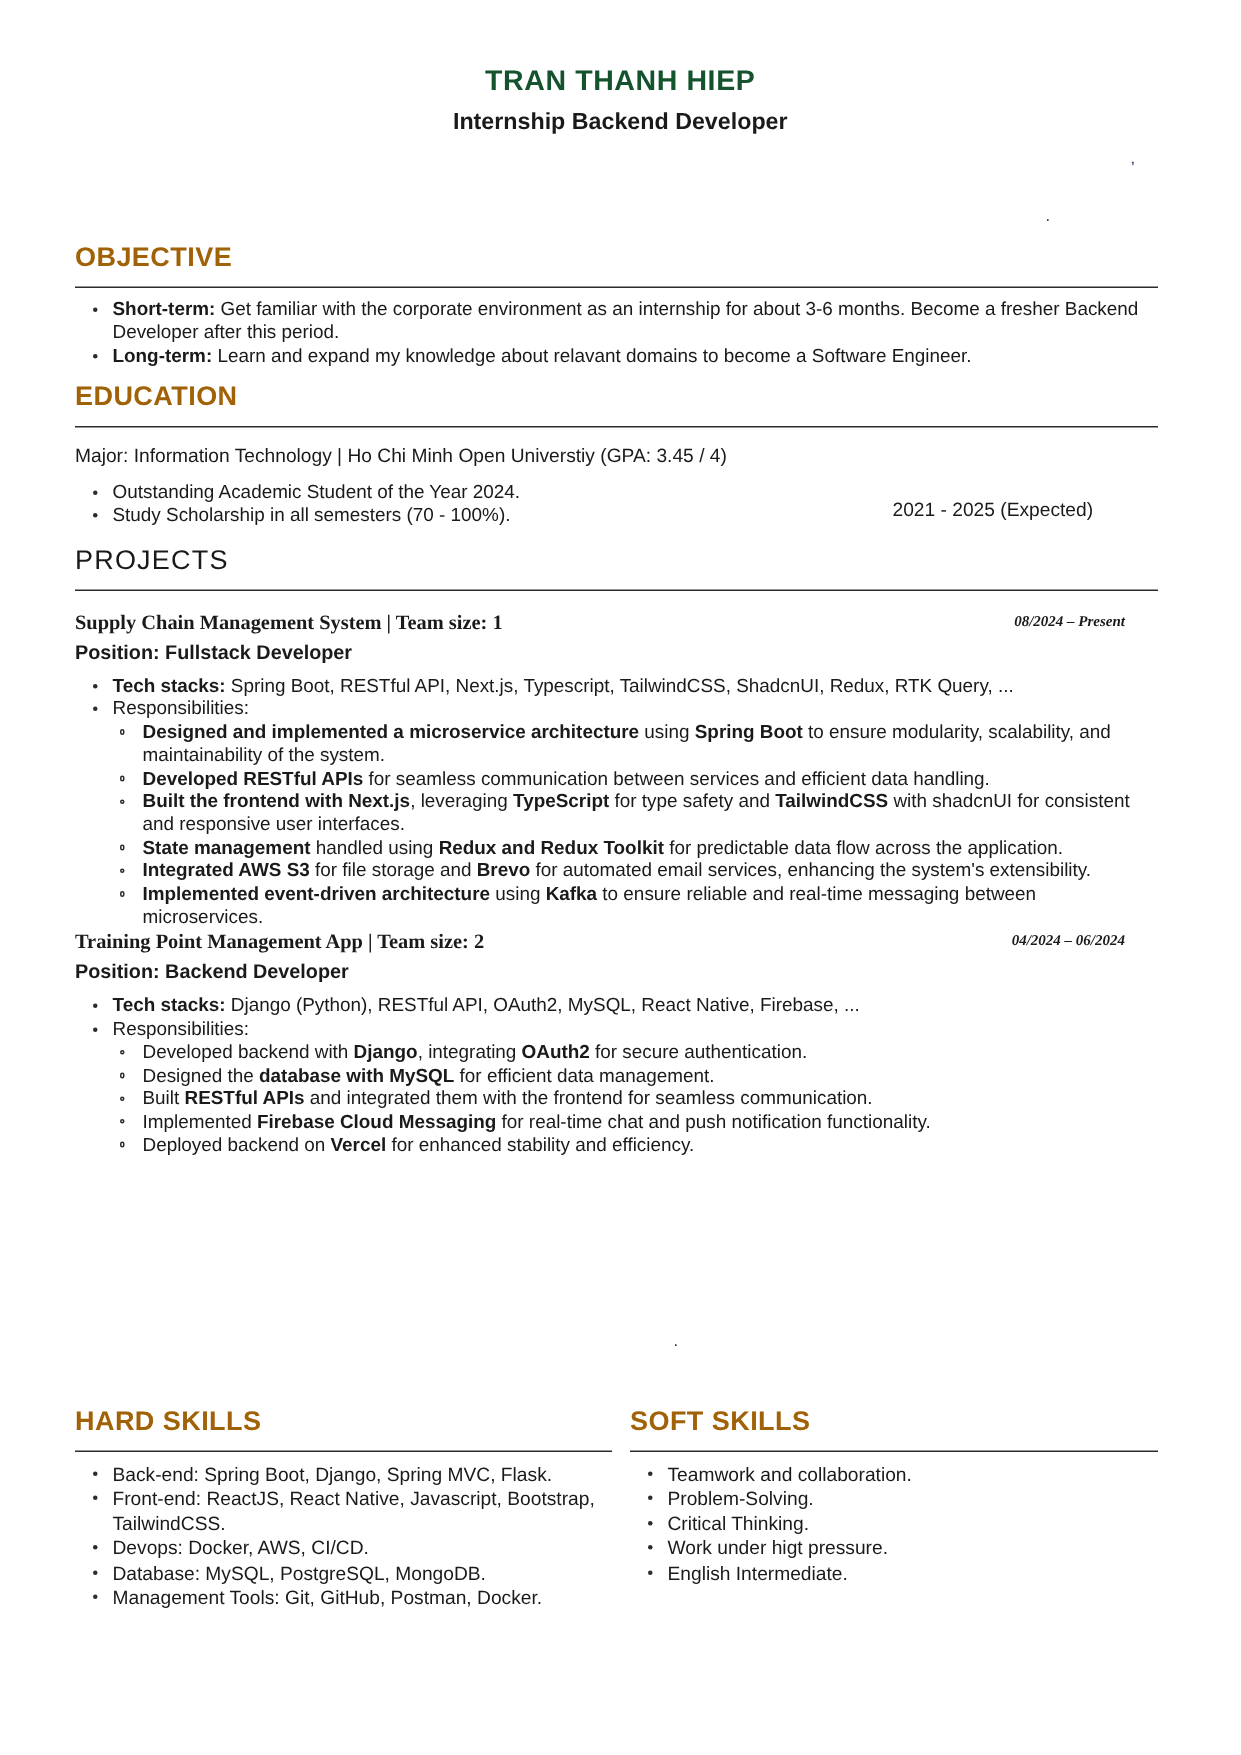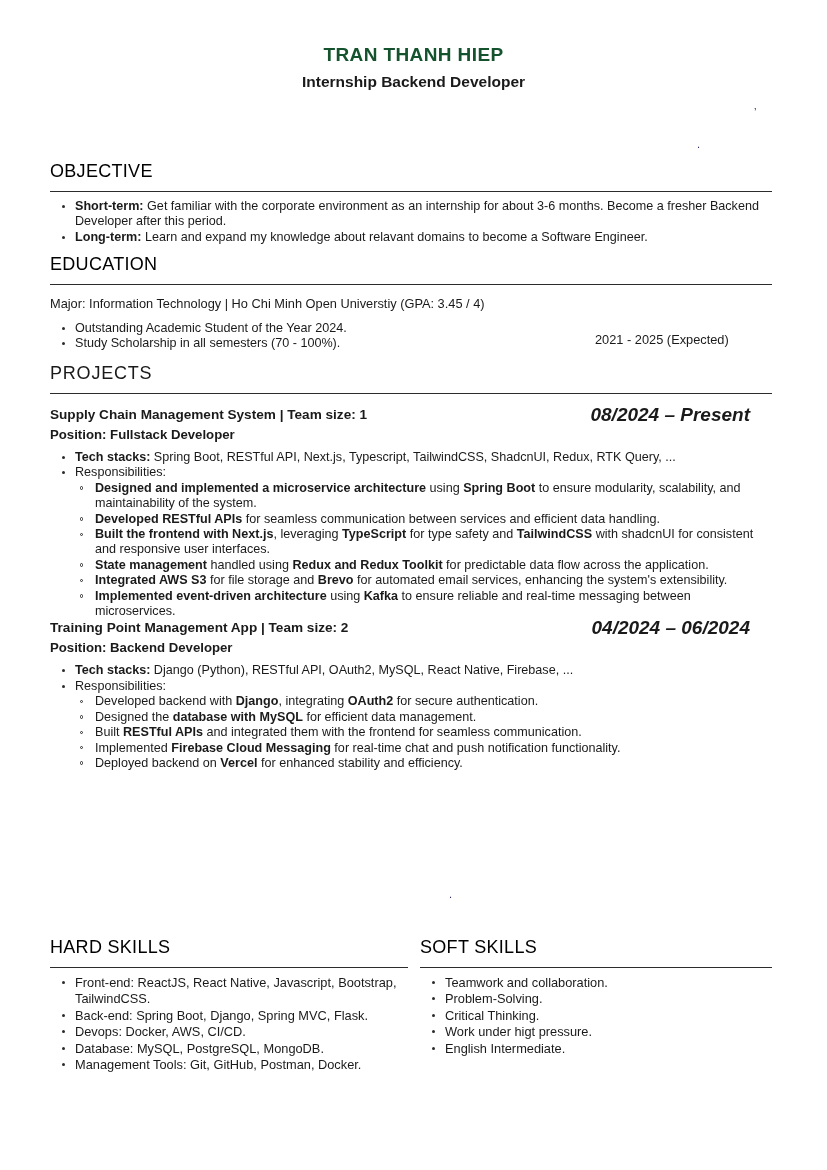--- a/index.html
+++ b/index.html
@@ -53,24 +53,24 @@
     font-size: 11px;
     color: #2a2a66;
     line-height: 1;
     font-family: "Liberation Sans", sans-serif;
   }
 
   
   .section { position: absolute; }
   .sec-title {
     font-size: 18px;
-    font-weight: normal;
+    font-weight: bold;
     letter-spacing: 0.3px;
     line-height: 22px;
-    color: #000000;
+    color: #a16207;
   }
   .sec-title.plain { color: #1a1a1a; font-weight: normal; letter-spacing: 0.8px; }
   .rule {
     border: 0;
     border-top: 1.6px solid #2c2c2c;
     margin: 9px 0 0 0;
     padding: 0;
     width: 722px;
   }
   .rule.half { width: 358px; }
@@ -135,28 +135,29 @@
   .edu-years { position: absolute; left: 545px; top: 0; margin-top: 36px; }
 
   
   .proj { position: relative; }
   .proj-head {
     position: relative;
     height: 18px;
     font-size: 13.6px;
     font-weight: bold;
     line-height: 18px;
+    font-family: Liberation Serif, serif;
   }
   .proj-title { position: absolute; left: 0; top: 0; }
   .proj-date {
     position: absolute;
     right: 22px; top: 0;
     font-style: italic;
     font-weight: bold;
-    font-size: 19px;
+    font-size: 10px;
   }
   .proj-pos {
     font-size: 13.2px;
     font-weight: bold;
     line-height: 17px;
     margin-top: 2px;
   }
 
   
   .col-left  { position: absolute; left: 50px; top: 936px; width: 358px; }
@@ -248,22 +249,22 @@
           </ul>
         </li>
       </ul>
     </div>
   </div>
 
   <div class="col-left">
     <div class="sec-title">HARD SKILLS</div>
     <hr class="rule half">
     <ul class="lv1">
+      <li>Back-end: Spring Boot, Django, Spring MVC, Flask.</li>
       <li>Front-end: ReactJS, React Native, Javascript, Bootstrap, TailwindCSS.</li>
-      <li>Back-end: Spring Boot, Django, Spring MVC, Flask.</li>
       <li>Devops: Docker, AWS, CI/CD.</li>
       <li>Database: MySQL, PostgreSQL, MongoDB.</li>
       <li>Management Tools: Git, GitHub, Postman, Docker.</li>
     </ul>
   </div>
 
   <div class="col-right">
     <div class="sec-title">SOFT SKILLS</div>
     <hr class="rule half">
     <ul class="lv1">

